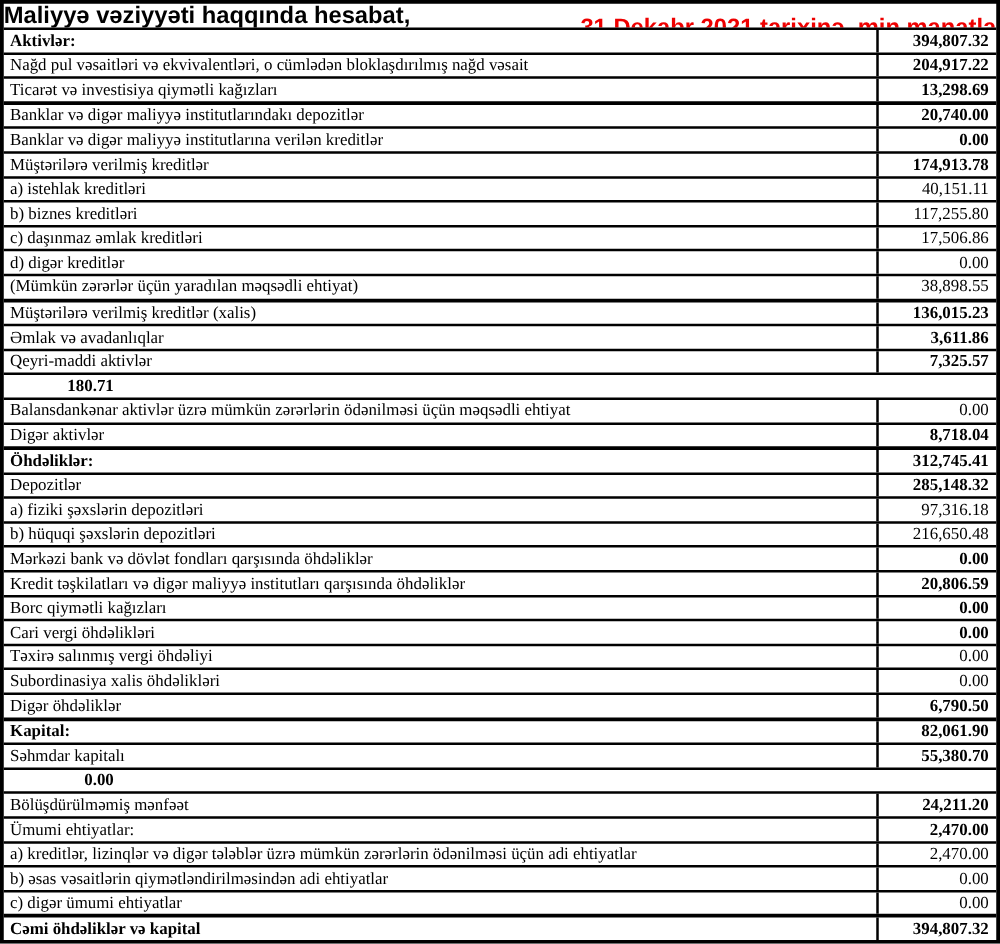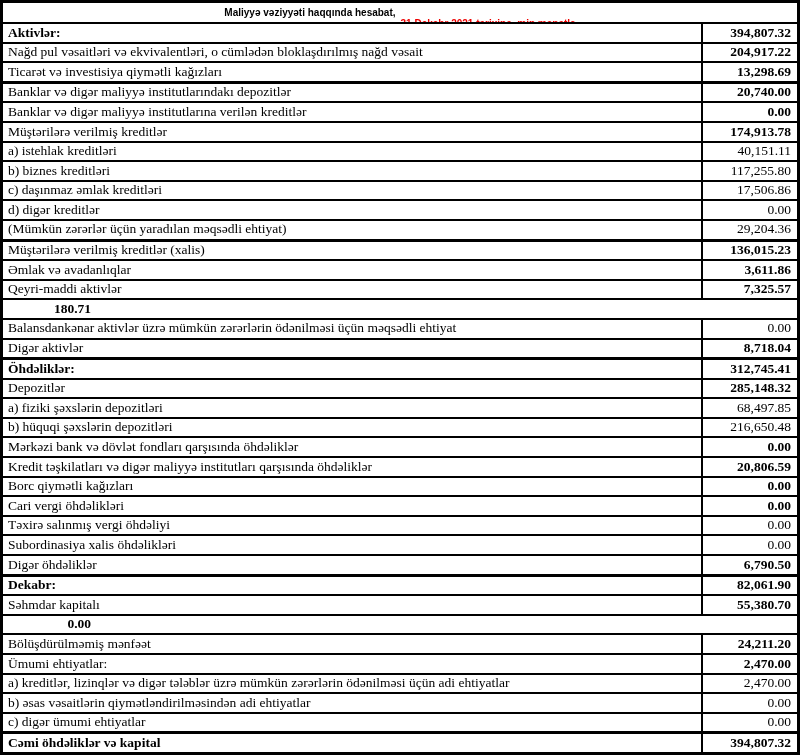--- a/index.html
+++ b/index.html
@@ -19,24 +19,24 @@
     box-sizing: border-box;
     border: 3px solid #000000;
     display: flex;
     flex-direction: column;
     background: #ffffff;
   }
   .title-row {
     flex: 0 0 19px;
     display: flex;
     align-items: center;
-    justify-content: center;
+    justify-content: space-between;
     font-family: "Liberation Sans", sans-serif;
     font-weight: bold;
-    font-size: 10px;
+    font-size: 19px;
     white-space: nowrap;
     overflow: hidden;
   }
   .title-red {
     margin-left: 5px;
     margin-top: 21px;
   }
   .table-body {
     flex: 1 1 auto;
     display: flex;
@@ -120,21 +120,21 @@
       <div class="row">
     <div class="cell label">c) daşınmaz əmlak kreditləri</div>
     <div class="cell value">17,506.86</div>
   </div>
       <div class="row">
     <div class="cell label">d) digər kreditlər</div>
     <div class="cell value">0.00</div>
   </div>
       <div class="row">
     <div class="cell label">(Mümkün zərərlər üçün yaradılan məqsədli ehtiyat)</div>
-    <div class="cell value">29,204.36</div>
+    <div class="cell value">38,898.55</div>
   </div>
       <div class="row thick-top">
     <div class="cell label">Müştərilərə verilmiş kreditlər (xalis)</div>
     <div class="cell value bold">136,015.23</div>
   </div>
       <div class="row">
     <div class="cell label">Əmlak və avadanlıqlar</div>
     <div class="cell value bold">3,611.86</div>
   </div>
       <div class="row">
@@ -155,21 +155,21 @@
       <div class="row thick-top">
     <div class="cell label bold">Öhdəliklər:</div>
     <div class="cell value bold">312,745.41</div>
   </div>
       <div class="row">
     <div class="cell label">Depozitlər</div>
     <div class="cell value bold">285,148.32</div>
   </div>
       <div class="row">
     <div class="cell label">a) fiziki şəxslərin depozitləri</div>
-    <div class="cell value">68,497.85</div>
+    <div class="cell value">97,316.18</div>
   </div>
       <div class="row">
     <div class="cell label">b) hüquqi şəxslərin depozitləri</div>
     <div class="cell value">216,650.48</div>
   </div>
       <div class="row">
     <div class="cell label">Mərkəzi bank və dövlət fondları qarşısında öhdəliklər</div>
     <div class="cell value bold">0.00</div>
   </div>
       <div class="row">
@@ -190,21 +190,21 @@
   </div>
       <div class="row">
     <div class="cell label">Subordinasiya xalis öhdəlikləri</div>
     <div class="cell value">0.00</div>
   </div>
       <div class="row">
     <div class="cell label">Digər öhdəliklər</div>
     <div class="cell value bold">6,790.50</div>
   </div>
       <div class="row thick-top">
-    <div class="cell label bold">Dekabr:</div>
+    <div class="cell label bold">Kapital:</div>
     <div class="cell value bold">82,061.90</div>
   </div>
       <div class="row">
     <div class="cell label">Səhmdar kapitalı</div>
     <div class="cell value bold">55,380.70</div>
   </div>
       <div class="row">
     <div class="cell value bold">0.00</div>
   </div>
       <div class="row">

